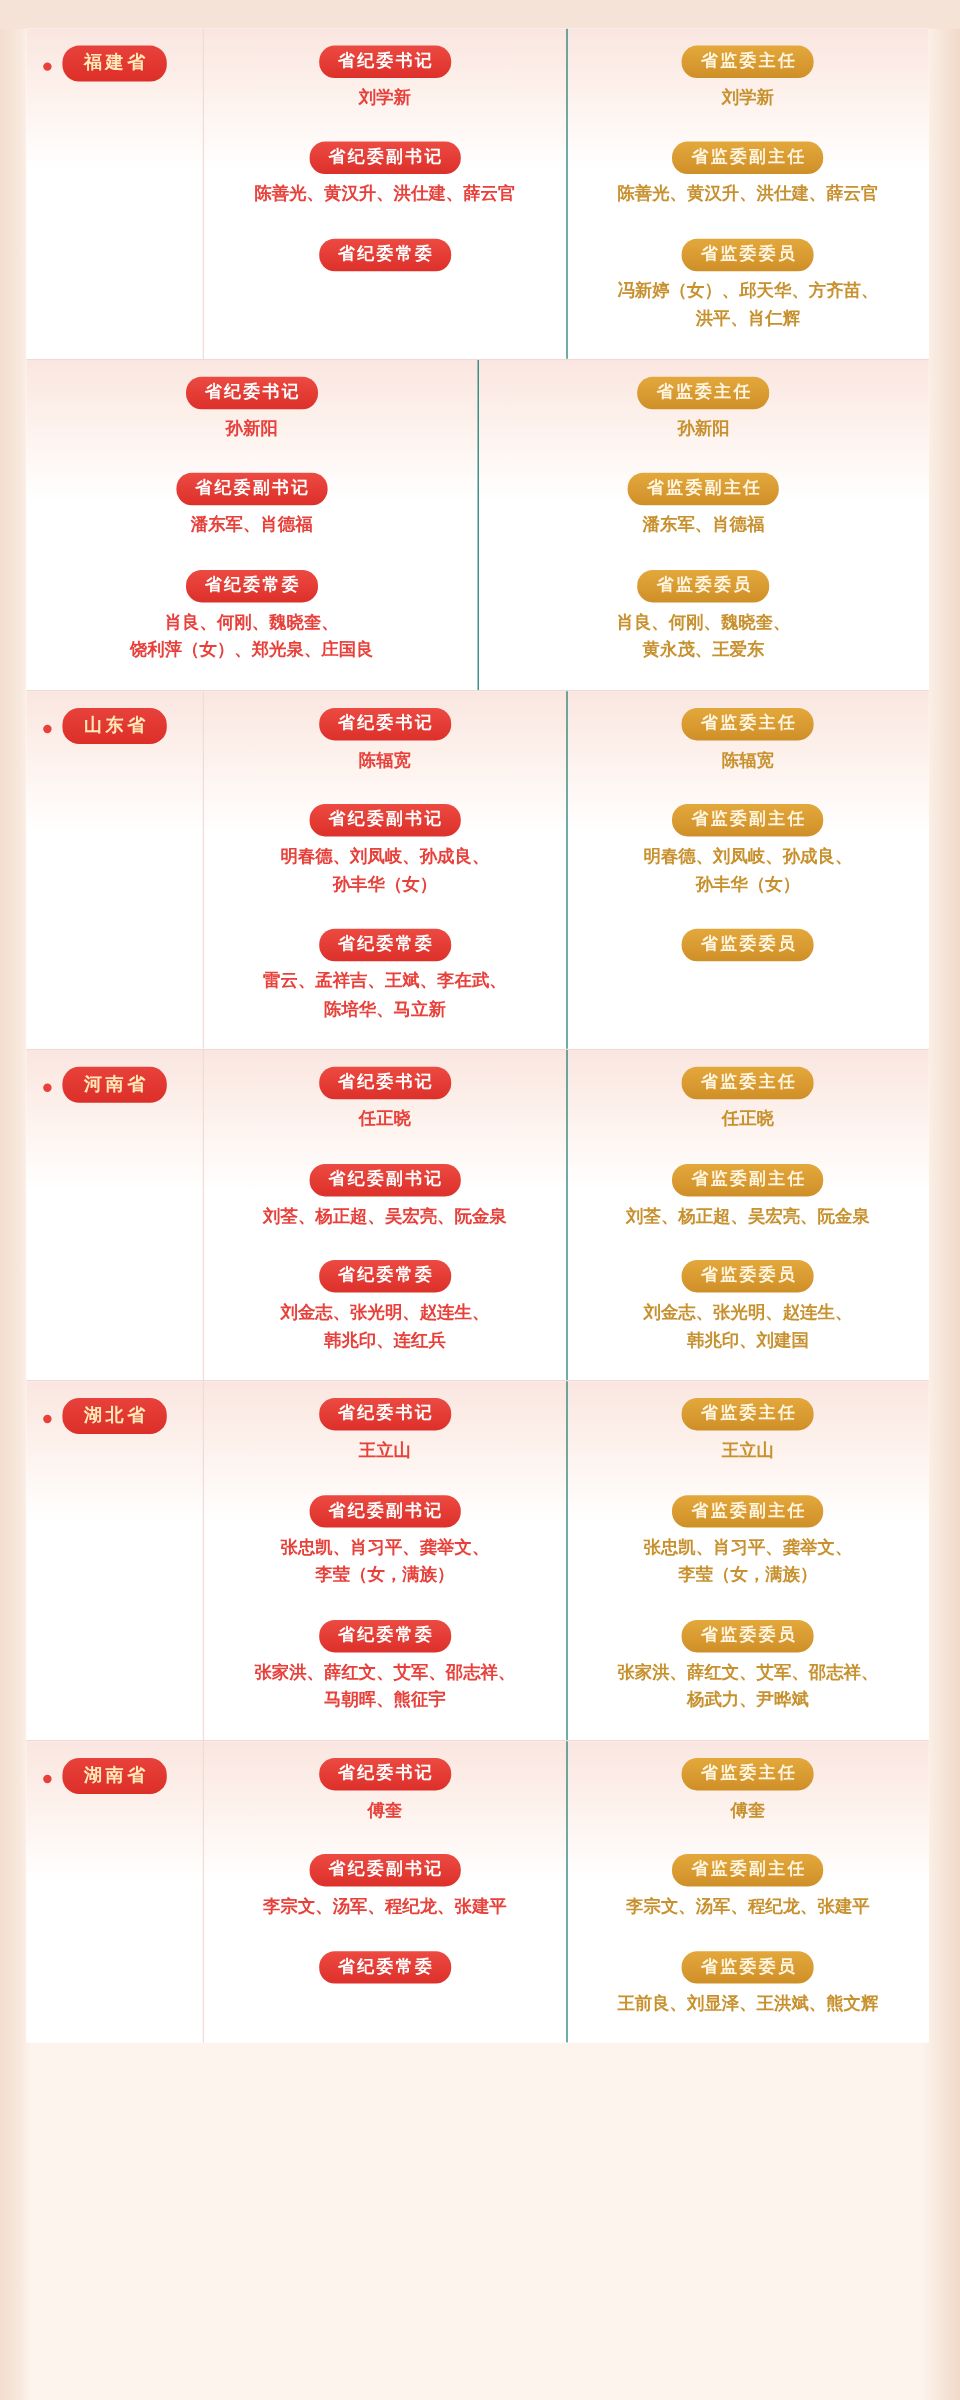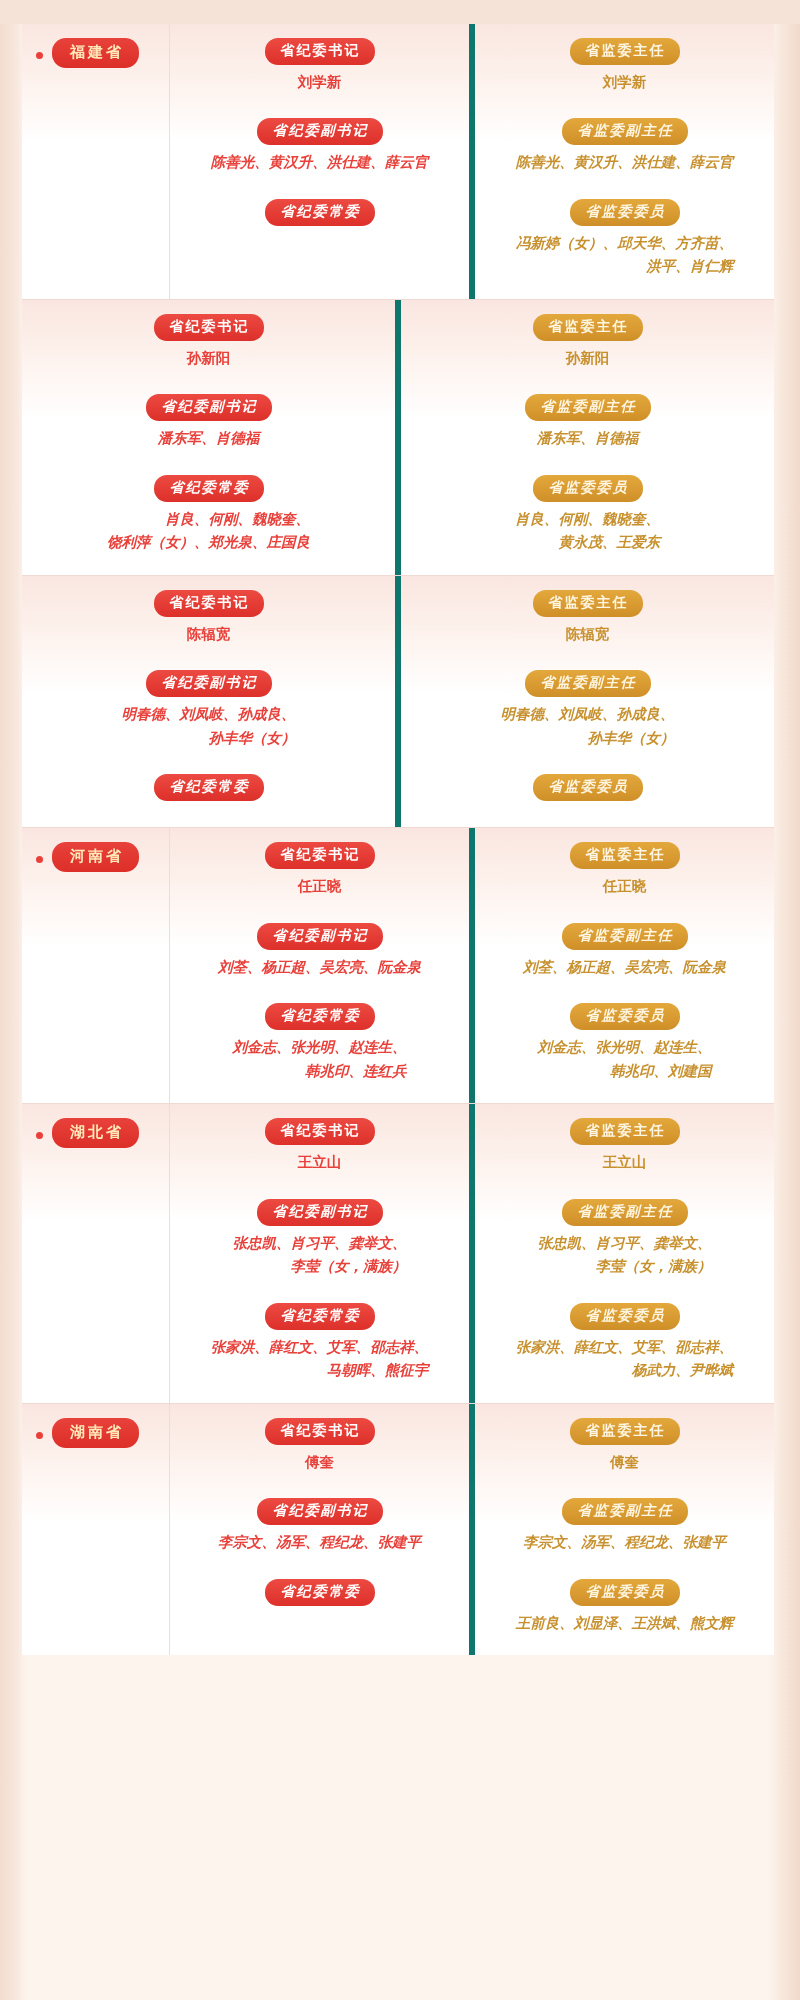--- a/index.html
+++ b/index.html
@@ -68,21 +68,21 @@
     white-space:nowrap;
   }
 
   .col-body {
     flex:1 1 0;
     padding:14px 10px 20px;
     display:flex;
     flex-direction:column;
     align-items:center;
   }
-  .col-red { border-right:6px solid #0f766e; }
+  .col-red { border-right:1px solid #0f766e; }
 
   .badge {
     display:inline-block;
     font-size:14px;
     font-weight:bold;
     letter-spacing:2px;
     text-indent:2px;
     padding:4px 14px 5px;
     border-radius:13px;
     white-space:nowrap;
@@ -92,30 +92,30 @@
     background:linear-gradient(180deg,#ec4a42 0%,#dd302a 100%);
     color:#ffffff;
   }
   .badge-gold {
     background:linear-gradient(180deg,#e3a83c 0%,#cf8f28 100%);
     color:#fff6e2;
   }
   .names {
     font-size:14.5px;
     line-height:1.62;
-    text-align:right;
+    text-align:center;
     font-weight:bold;
     white-space:pre-line;
     margin-bottom:14px;
   }
   .names-red { color:#e8413b; }
   .names-gold { color:#c8912f; }
   .block:last-child .names { margin-bottom:0; }
   .block { display:flex; flex-direction:column; align-items:center; width:100%; }
-  .block + .block { margin-top:10px;font-style:italic; }
+  .block + .block { margin-top:10px; }
 </style>
 </head>
 <body>
 
 <div class="page">
   <div class="table" id="table-root">
       <div class="prov-row">
         <div class="col-prov">
           <span class="bullet"></span>
           <span class="prov-pill">福建省</span>
@@ -177,32 +177,38 @@
           </div>
           <div class="block">
             <span class="badge badge-gold">省监委委员</span>
             <div class="names names-gold">肖良、何刚、魏晓奎、
 黄永茂、王爱东</div>
           </div>
         </div>
       </div>
       <div class="row-sep"></div>
       <div class="prov-row">
+        <div class="col-prov">
+          <span class="bullet"></span>
+          <span class="prov-pill">山东省</span>
+        </div>
         <div class="col-body col-red">
           <div class="block">
             <span class="badge badge-red">省纪委书记</span>
             <div class="names names-red">陈辐宽</div>
           </div>
           <div class="block">
             <span class="badge badge-red">省纪委副书记</span>
             <div class="names names-red">明春德、刘凤岐、孙成良、
 孙丰华（女）</div>
           </div>
           <div class="block">
             <span class="badge badge-red">省纪委常委</span>
+            <div class="names names-red">雷云、孟祥吉、王斌、李在武、
+陈培华、马立新</div>
           </div>
         </div>
         <div class="col-body">
           <div class="block">
             <span class="badge badge-gold">省监委主任</span>
             <div class="names names-gold">陈辐宽</div>
           </div>
           <div class="block">
             <span class="badge badge-gold">省监委副主任</span>
             <div class="names names-gold">明春德、刘凤岐、孙成良、

